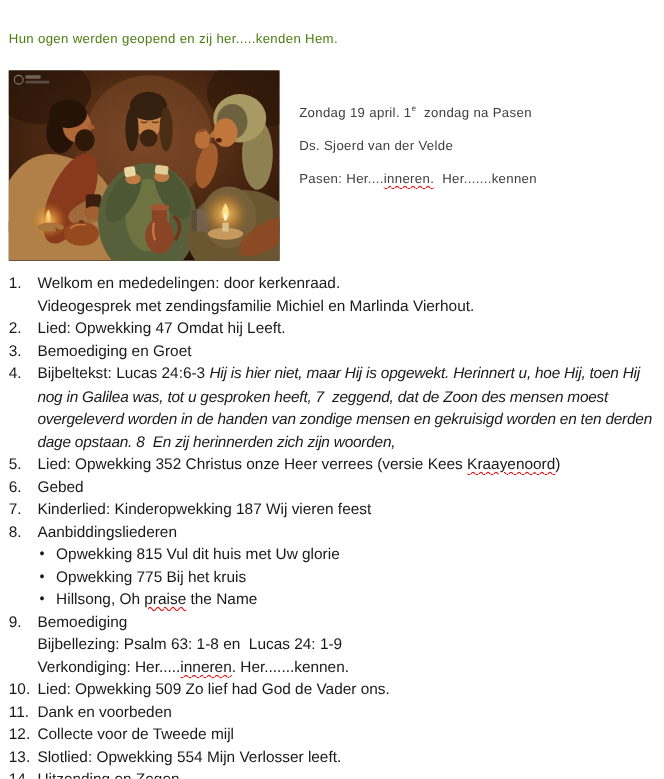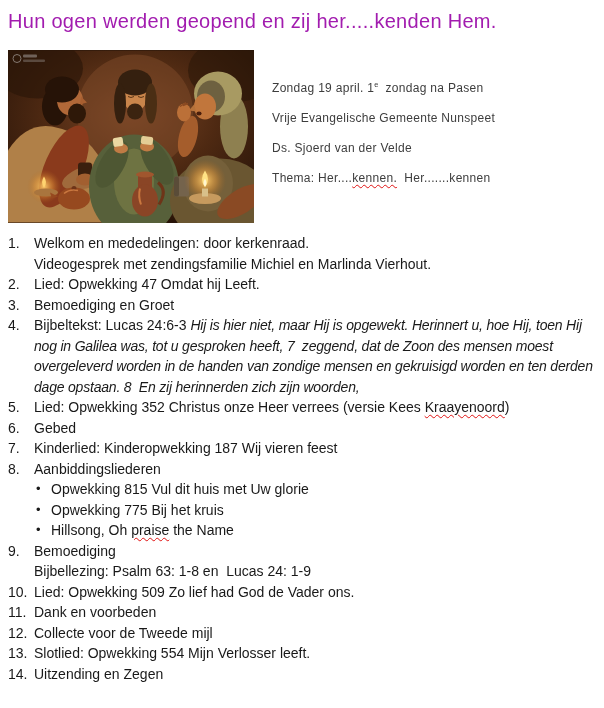--- a/index.html
+++ b/index.html
@@ -1,19 +1,19 @@
 <!DOCTYPE html>
 <html><head>
 <meta charset="utf-8">
 <style>
   html,body{margin:0;padding:0;background:#ffffff;}
   body{width:604px;height:708px;font-family:"Liberation Sans",sans-serif;color:#191919;}
   .page{position:relative;width:604px;height:708px;padding:10px 8px 0 8px;box-sizing:border-box;overflow:hidden;}
 
-  .title{font-size:20px;line-height:22px;color:#a21caf;letter-spacing:.3px;white-space:pre;}
+  .title{font-size:12px;line-height:22px;color:#4d7c0f;letter-spacing:.3px;white-space:pre;margin-top:14px;}
 
   .top-row{display:flex;margin-top:18px;}
   .painting{width:246px;height:173px;flex:0 0 246px;background:#241308;}
   .painting svg{display:block;}
 
   .header-block{margin-left:18px;padding-top:20px;font-size:12px;color:#3d3d3d;letter-spacing:.3px;}
   .hline{line-height:30px;white-space:pre;}
 
   .list{margin-top:10px;font-size:14px;line-height:20.5px;color:#191919;}
   .row{display:flex;align-items:flex-start;}
@@ -143,23 +143,22 @@
         <g opacity="0.5">
           <circle cx="9" cy="8" r="4" fill="none" stroke="#d8d8d8" stroke-width="1"></circle>
           <rect x="15" y="4" width="14" height="3" rx="1" fill="#cfcfcf" opacity="0.8"></rect>
           <rect x="15" y="9" width="22" height="2.5" rx="1" fill="#bdbdbd" opacity="0.6"></rect>
         </g>
       </svg>
     </div>
 
     <div class="header-block">
       <div class="hline"><span>Zondag 19 april. 1</span><span class="sup">e</span><span>  zondag na Pasen</span></div>
-      <div class="hline"><span>Vrije Evangelische Gemeente Nunspeet</span></div>
       <div class="hline"><span>Ds. Sjoerd van der Velde</span></div>
-      <div class="hline"><span>Thema: Her....</span><span class="sq">kennen.</span><span>  Her.......kennen</span></div>
+      <div class="hline"><span>Pasen: Her....</span><span class="sq">inneren.</span><span>  Her.......kennen</span></div>
     </div>
   </div>
 
   <div class="list">
       <div class="row numbered">
         <span class="num">1.</span>
         <span class="txt"><span>Welkom en mededelingen: door kerkenraad.</span></span>
       </div>
       <div class="row cont">
         <span class="txt"><span>Videogesprek met zendingsfamilie Michiel en Marlinda Vierhout.</span></span>
@@ -204,20 +203,23 @@
         <span class="blt">•</span>
         <span class="txt"><span>Hillsong, Oh </span><span class="sq">praise</span><span> the Name</span></span>
       </div>
       <div class="row numbered">
         <span class="num">9.</span>
         <span class="txt"><span>Bemoediging</span></span>
       </div>
       <div class="row cont">
         <span class="txt"><span>Bijbellezing: Psalm 63: 1-8 en  Lucas 24: 1-9</span></span>
       </div>
+      <div class="row cont">
+        <span class="txt"><span>Verkondiging: Her.....</span><span class="sq">inneren</span><span>. Her.......kennen.</span></span>
+      </div>
       <div class="row numbered">
         <span class="num">10.</span>
         <span class="txt"><span>Lied: Opwekking 509 Zo lief had God de Vader ons.</span></span>
       </div>
       <div class="row numbered">
         <span class="num">11.</span>
         <span class="txt"><span>Dank en voorbeden</span></span>
       </div>
       <div class="row numbered">
         <span class="num">12.</span>

